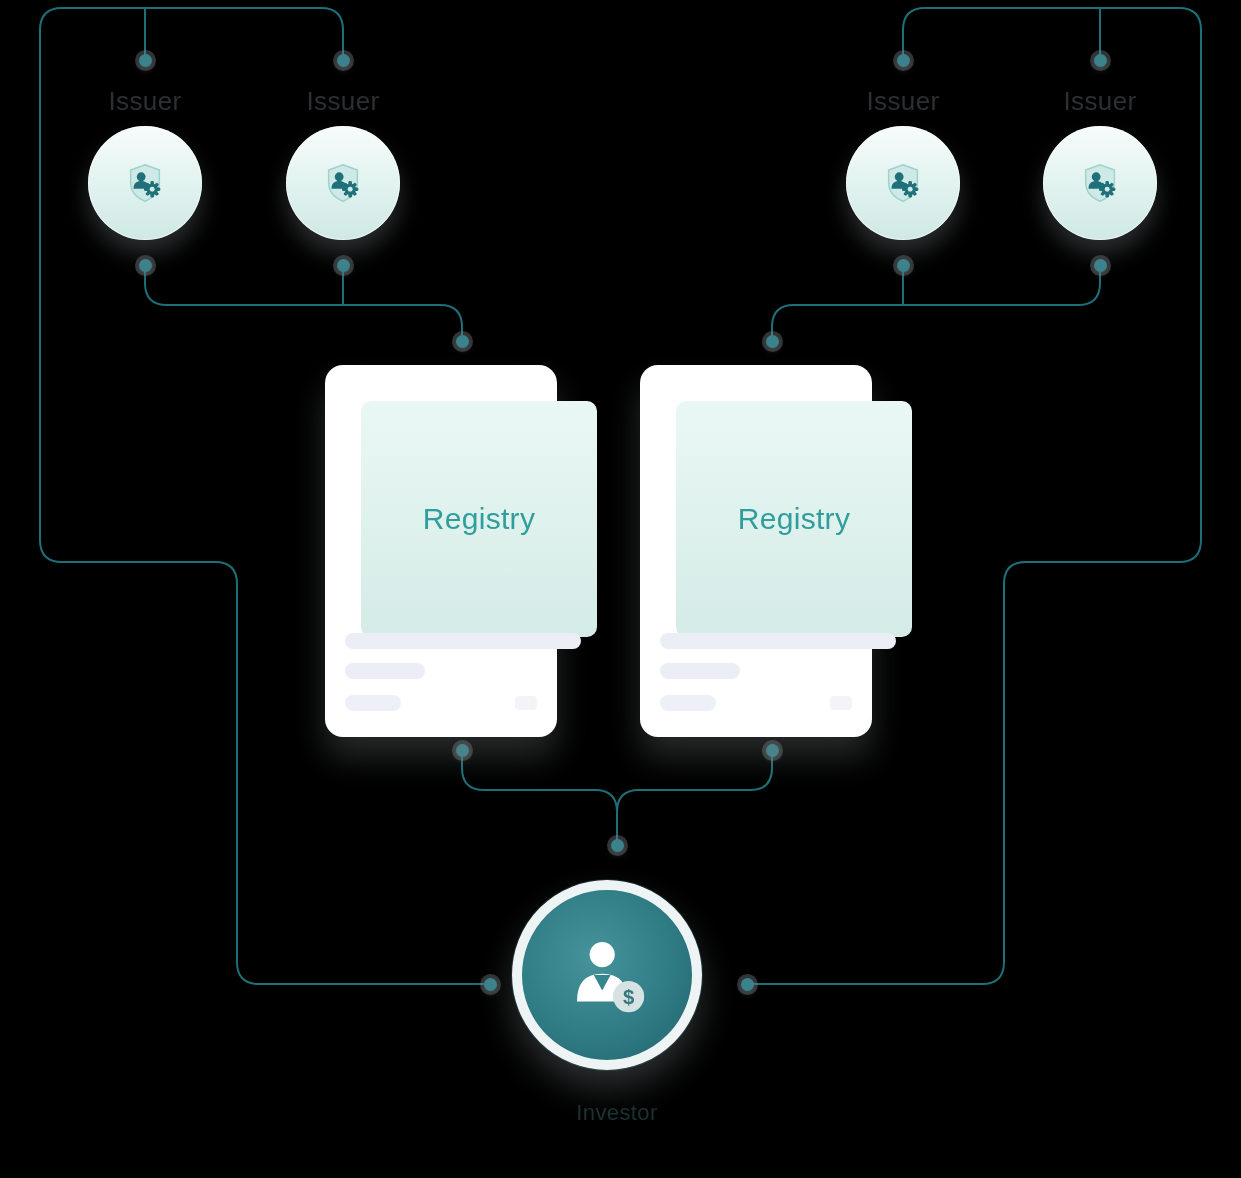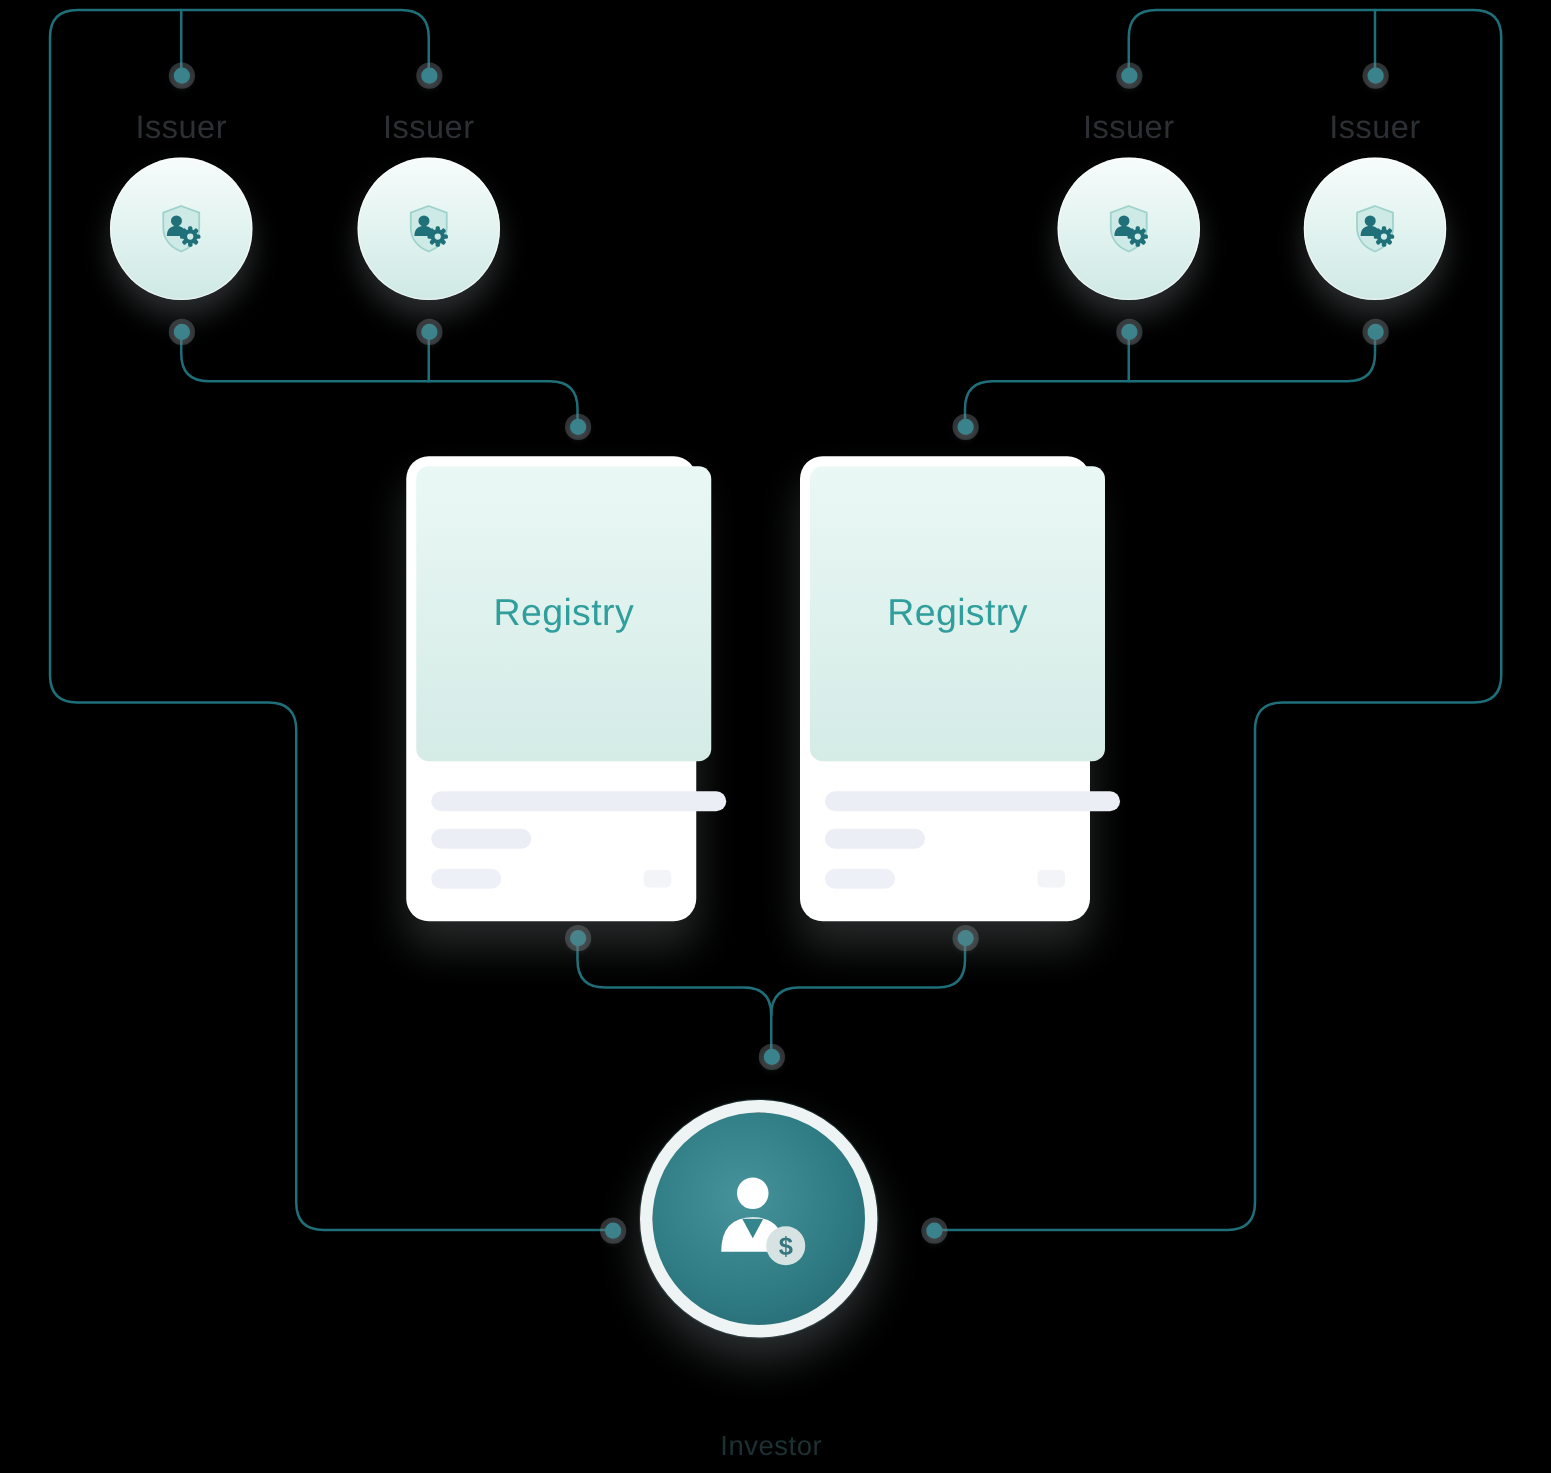--- a/index.html
+++ b/index.html
@@ -37,21 +37,21 @@
     position:absolute;width:114px;height:114px;border-radius:50%;
     background:linear-gradient(180deg,#f7fcfb 0%,#e4f4f1 45%,#cfe9e5 100%);
     box-shadow:0 14px 22px rgba(125,135,137,0.33), inset 0 0 0 1px rgba(255,255,255,0.55);
     display:flex;align-items:center;justify-content:center;
   }
 
   .registry-card{
     position:absolute;width:232px;height:372px;border-radius:18px;
     background:#ffffff;
     box-shadow:0 20px 32px rgba(125,135,137,0.30);
-    padding:8px;
+    padding:36px;
   }
   .registry-panel{
     width:236px;height:236px;border-radius:10px;
     background:linear-gradient(180deg,#eaf8f5 0%,#d4ebe6 100%);
     display:flex;align-items:center;justify-content:center;
   }
   .registry-title{
     font-size:30px;letter-spacing:.3px;color:var(--teal-text);font-weight:400;
   }
   .skel{position:absolute;background:#eceef6;border-radius:8px;height:16px;}
@@ -190,15 +190,15 @@
 
   <div class="investor-circle">
     <svg width="96" height="96" viewBox="0 0 80 80">
       <circle cx="36" cy="23" r="10.5" fill="#ffffff"></circle>
       <path d="M15 62 Q15 39 36 39 Q57 39 57 62 Z" fill="#ffffff"></path>
       <path d="M36 40 L29 40 L36 53 L43 40 Z" fill="#35858d"></path>
       <circle cx="58" cy="58" r="13" fill="#d7e2e2"></circle>
       <text x="58" y="64" text-anchor="middle" font-size="17" font-weight="bold" fill="#37767e" font-family="Liberation Sans, sans-serif">$</text>
     </svg>
   </div>
-  <div class="node-label investor-label" style="left:537px;top:1144px;text-align:center;">Investor</div>
+  <div class="node-label investor-label" style="left:537px;top:1100px;text-align:center;">Investor</div>
 
 </div>
 
 </body></html>

